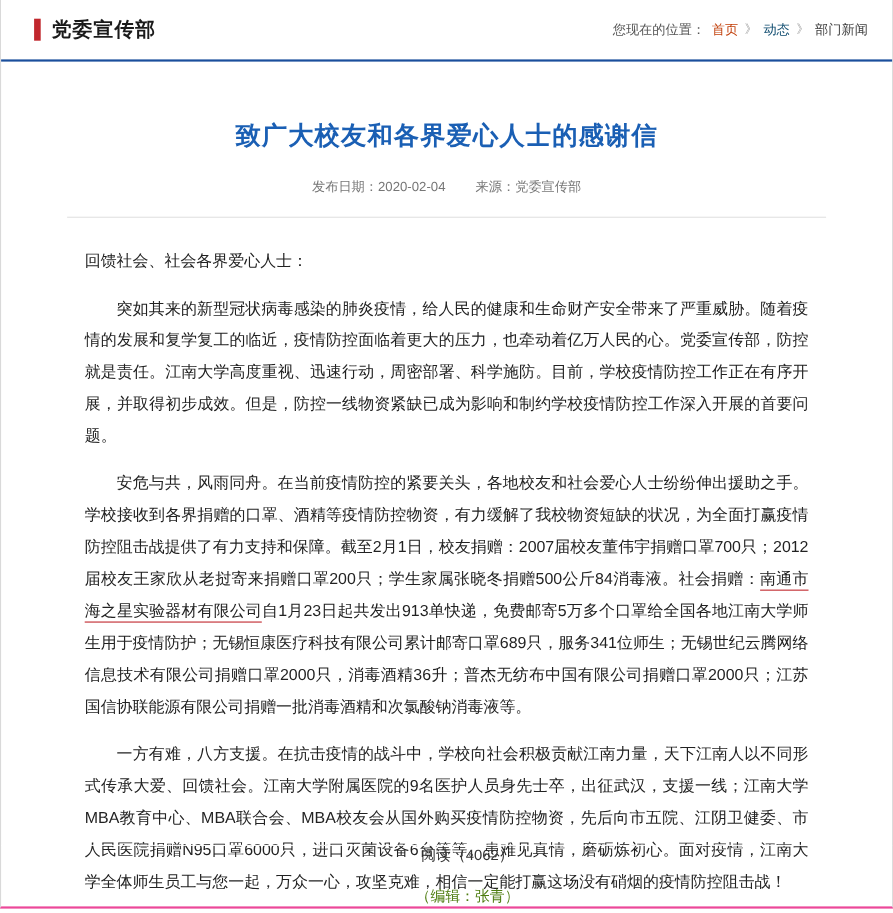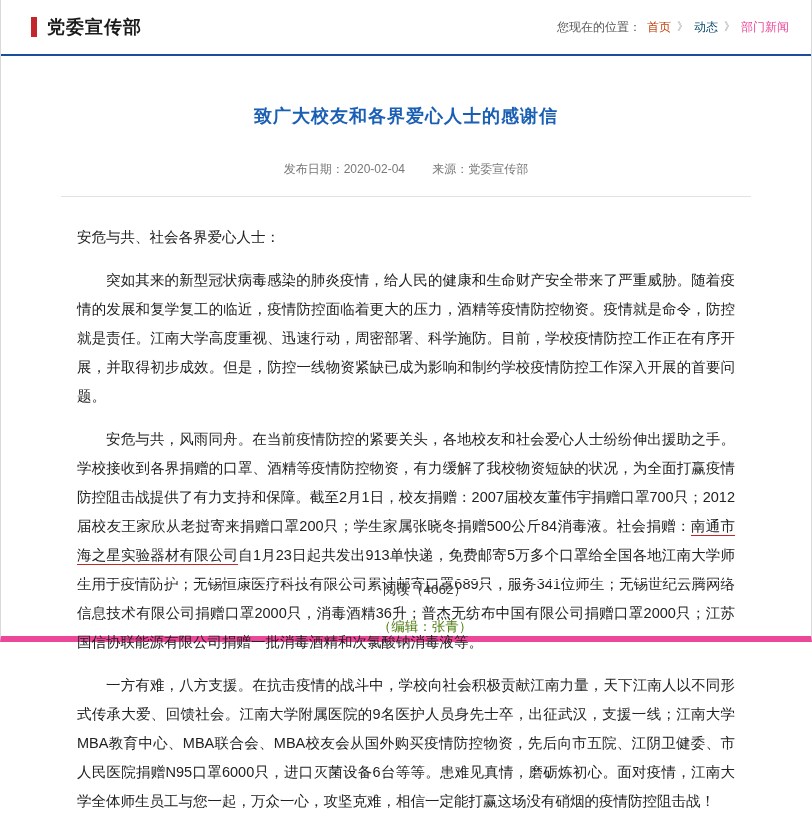--- a/index.html
+++ b/index.html
@@ -10,25 +10,25 @@
     width: 812px;
     height: 830px;
     background: #ffffff;
     font-family: "Liberation Sans", sans-serif;
     color: #333333;
     overflow: hidden;
   }
   .page {
     position: relative;
     width: 812px;
-    height: 642px;
+    height: 826px;
     box-sizing: border-box;
     border-left: 1px solid #d9d9d9;
     border-right: 1px solid #d9d9d9;
-    border-bottom: 6px solid #ec4899;
+    border-bottom: 2px solid #ec4899;
     background: #fff;
   }
 
   
   .header {
     height: 56px;
     display: flex;
     align-items: center;
     justify-content: space-between;
     padding: 0 22px 0 30px;
@@ -71,31 +71,31 @@
     color: #444;
   }
 
   
   .article {
     padding: 36px 60px 0 60px;
     box-sizing: border-box;
   }
   .article-title {
     text-align: center;
-    font-size: 18px;
+    font-size: 23px;
     font-weight: bold;
     color: #1a5fb4;
     letter-spacing: 1px;
     line-height: 1.4;
   }
   .meta {
     text-align: center;
     font-size: 12px;
     color: #777;
-    margin-top: 32px;
+    margin-top: 22px;
     padding-bottom: 14px;
   }
   .meta span {
     margin: 0 12px;
   }
   .divider {
     border: 0;
     border-top: 1px solid #e2e2e2;
     margin: 4px 0 26px 0;
   }
@@ -152,36 +152,36 @@
     <div class="header-left">
       <span class="red-bar"></span>
       <span class="dept-title">党委宣传部</span>
     </div>
     <div class="breadcrumb">
       <span class="bc-label">您现在的位置：</span>
       <a class="bc-item" href="#" style="color:#c2410c;text-decoration:none;">首页</a>
       <span class="sep">》</span>
       <a class="bc-item" href="#" style="color:#0c4a6e;text-decoration:none;">动态</a>
       <span class="sep">》</span>
-      <a class="bc-item" href="#" style="color:#ec4899;text-decoration:none;">部门新闻</a>
+      <a class="bc-item" href="#" style="color:#404040;text-decoration:none;">部门新闻</a>
     </div>
   </div>
 
   <div class="article">
     <h1 class="article-title">致广大校友和各界爱心人士的感谢信</h1>
 
     <div class="meta">
       <span>发布日期：2020-02-04</span>
       <span>来源：党委宣传部</span>
     </div>
     <hr class="divider">
 
     <div class="body-text">
-      <p class="noindent">安危与共、社会各界爱心人士：</p>
-      <p>突如其来的新型冠状病毒感染的肺炎疫情，给人民的健康和生命财产安全带来了严重威胁。随着疫情的发展和复学复工的临近，疫情防控面临着更大的压力，酒精等疫情防控物资。疫情就是命令，防控就是责任。江南大学高度重视、迅速行动，周密部署、科学施防。目前，学校疫情防控工作正在有序开展，并取得初步成效。但是，防控一线物资紧缺已成为影响和制约学校疫情防控工作深入开展的首要问题。</p>
+      <p class="noindent">回馈社会、社会各界爱心人士：</p>
+      <p>突如其来的新型冠状病毒感染的肺炎疫情，给人民的健康和生命财产安全带来了严重威胁。随着疫情的发展和复学复工的临近，疫情防控面临着更大的压力，也牵动着亿万人民的心。党委宣传部，防控就是责任。江南大学高度重视、迅速行动，周密部署、科学施防。目前，学校疫情防控工作正在有序开展，并取得初步成效。但是，防控一线物资紧缺已成为影响和制约学校疫情防控工作深入开展的首要问题。</p>
       <p><span>安危与共，风雨同舟。在当前疫情防控的紧要关头，各地校友和社会爱心人士纷纷伸出援助之手。学校接收到各界捐赠的口罩、酒精等疫情防控物资，有力缓解了我校物资短缺的状况，为全面打赢疫情防控阻击战提供了有力支持和保障。截至2月1日，校友捐赠：2007届校友董伟宇捐赠口罩700只；2012届校友王家欣从老挝寄来捐赠口罩200只；学生家属张晓冬捐赠500公斤84消毒液。社会捐赠：</span><span class="underline-link">南通市海之星实验器材有限公司</span><span>自1月23日起共发出913单快递，免费邮寄5万多个口罩给全国各地江南大学师生用于疫情防护；无锡恒康医疗科技有限公司累计邮寄口罩689只，服务341位师生；无锡世纪云腾网络信息技术有限公司捐赠口罩2000只，消毒酒精36升；普杰无纺布中国有限公司捐赠口罩2000只；江苏国信协联能源有限公司捐赠一批消毒酒精和次氯酸钠消毒液等。</span></p>
       <p>一方有难，八方支援。在抗击疫情的战斗中，学校向社会积极贡献江南力量，天下江南人以不同形式传承大爱、回馈社会。江南大学附属医院的9名医护人员身先士卒，出征武汉，支援一线；江南大学MBA教育中心、MBA联合会、MBA校友会从国外购买疫情防控物资，先后向市五院、江阴卫健委、市人民医院捐赠N95口罩6000只，进口灭菌设备6台等等。患难见真情，磨砺炼初心。面对疫情，江南大学全体师生员工与您一起，万众一心，攻坚克难，相信一定能打赢这场没有硝烟的疫情防控阻击战！</p>
     </div>
 
   </div>
 
   <div class="footer">
     <span class="reads">阅读（4062）</span>
     <span class="editor">（编辑：张青）</span>
   </div>

